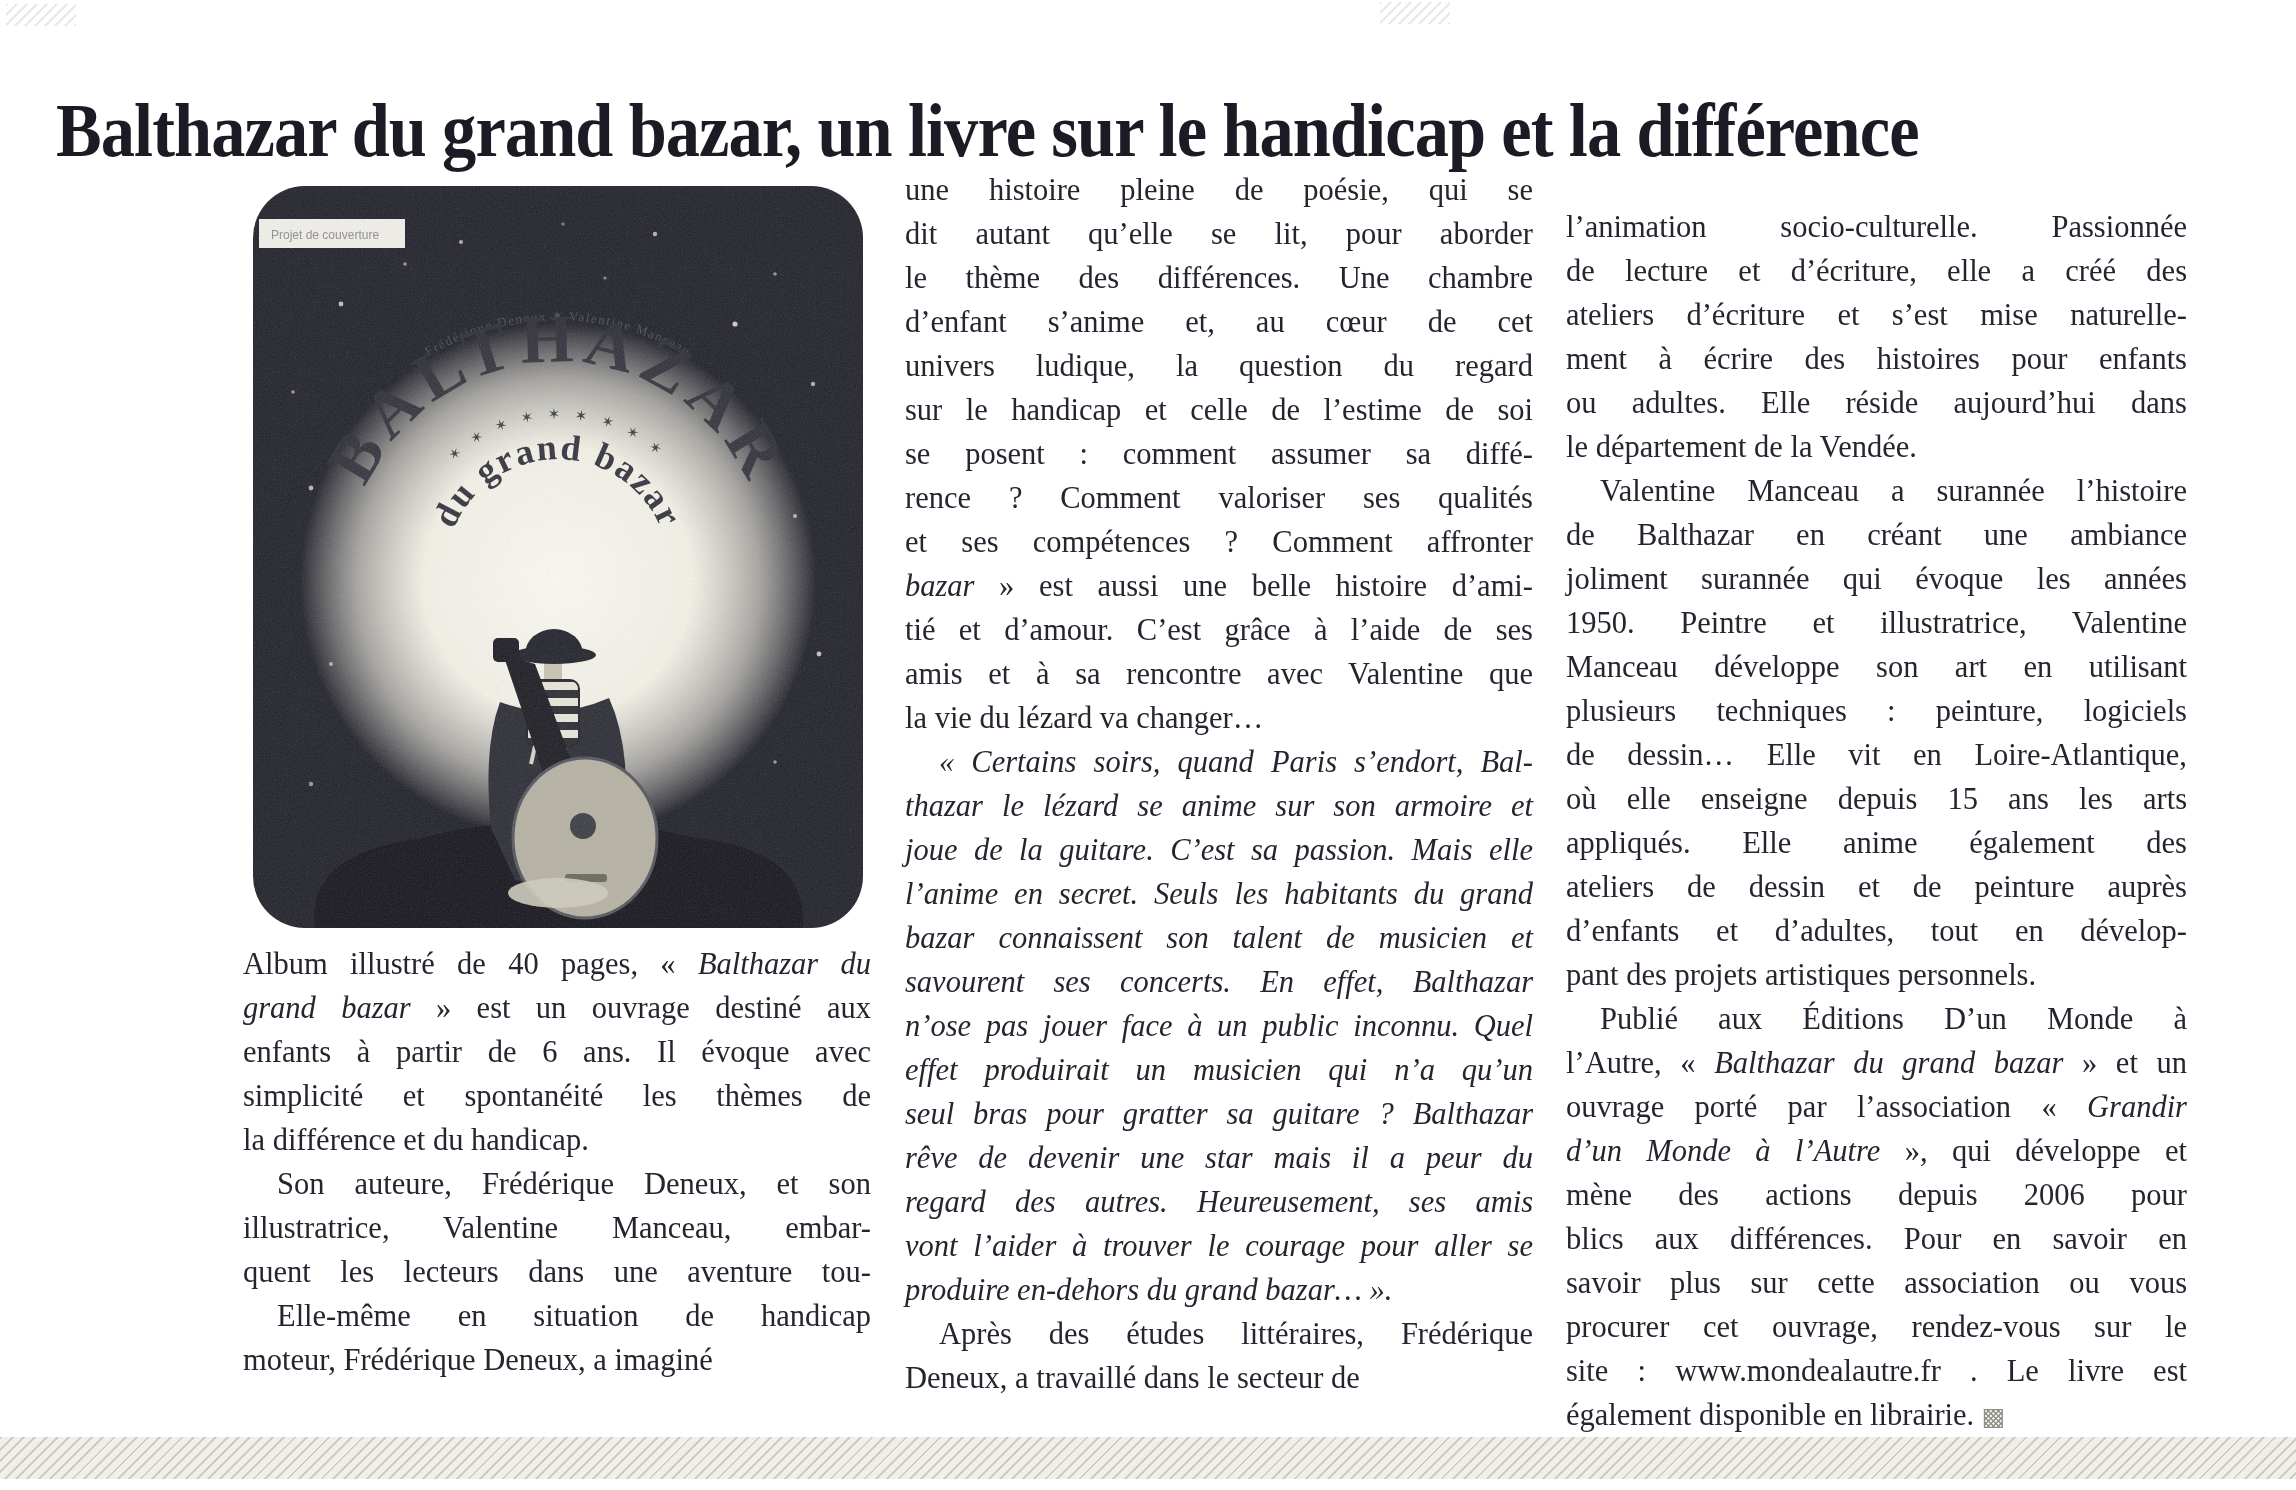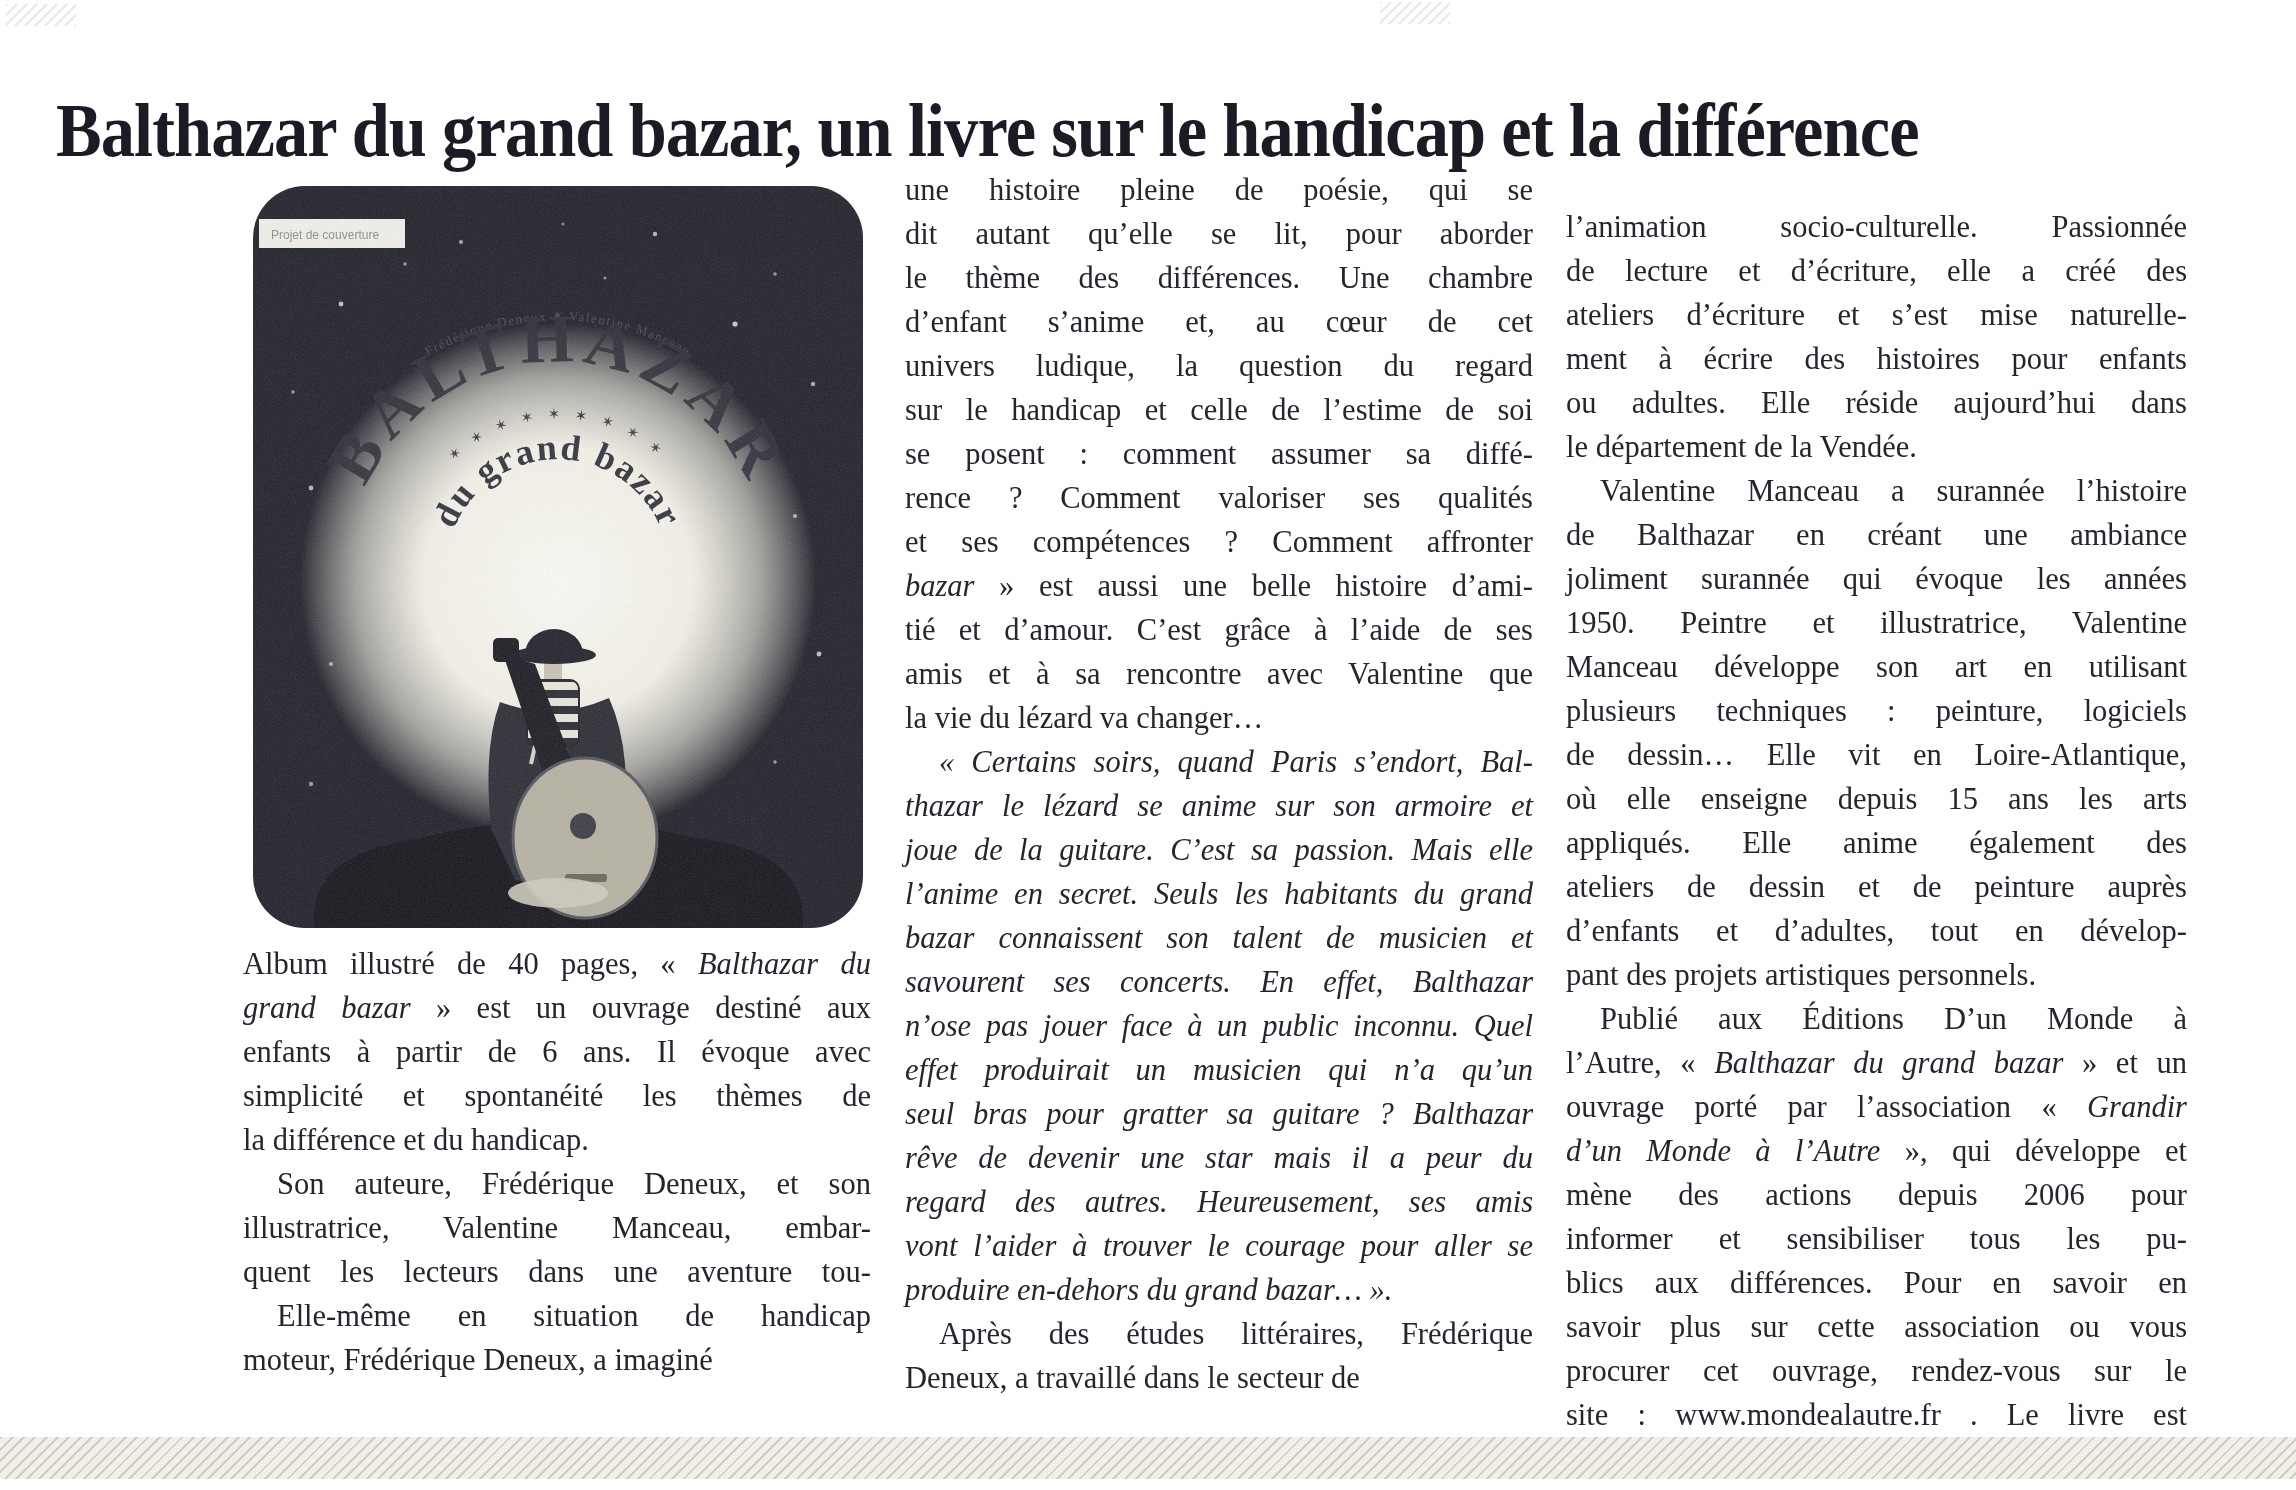--- a/index.html
+++ b/index.html
@@ -223,21 +223,20 @@
         <div class="line"><span>ateliers de dessin et de peinture auprès</span></div>
         <div class="line"><span>d’enfants et d’adultes, tout en dévelop-</span></div>
         <div class="line last"><span>pant des projets artistiques personnels.</span></div>
       </div>
       <div class="para indent">
         <div class="line"><span>Publié aux Éditions D’un Monde à</span></div>
         <div class="line"><span>l’Autre, « </span><span class="it">Balthazar du grand bazar</span><span> » et un</span></div>
         <div class="line"><span>ouvrage porté par l’association « </span><span class="it">Grandir</span></div>
         <div class="line"><span class="it">d’un Monde à l’Autre</span><span> », qui développe et</span></div>
         <div class="line"><span>mène des actions depuis 2006 pour</span></div>
-        <div class="line"><span>informer et sensibiliser tous les pu-</span></div>
         <div class="line"><span>blics aux différences. Pour en savoir en</span></div>
         <div class="line"><span>savoir plus sur cette association ou vous</span></div>
         <div class="line"><span>procurer cet ouvrage, rendez-vous sur le</span></div>
         <div class="line"><span>site : www.mondealautre.fr . Le livre est</span></div>
         <div class="line last"><span>également disponible en librairie. </span><span class="endmark">▩</span></div>
       </div>
     </div>
 
   <div class="bottom-band"></div>
 </div>

